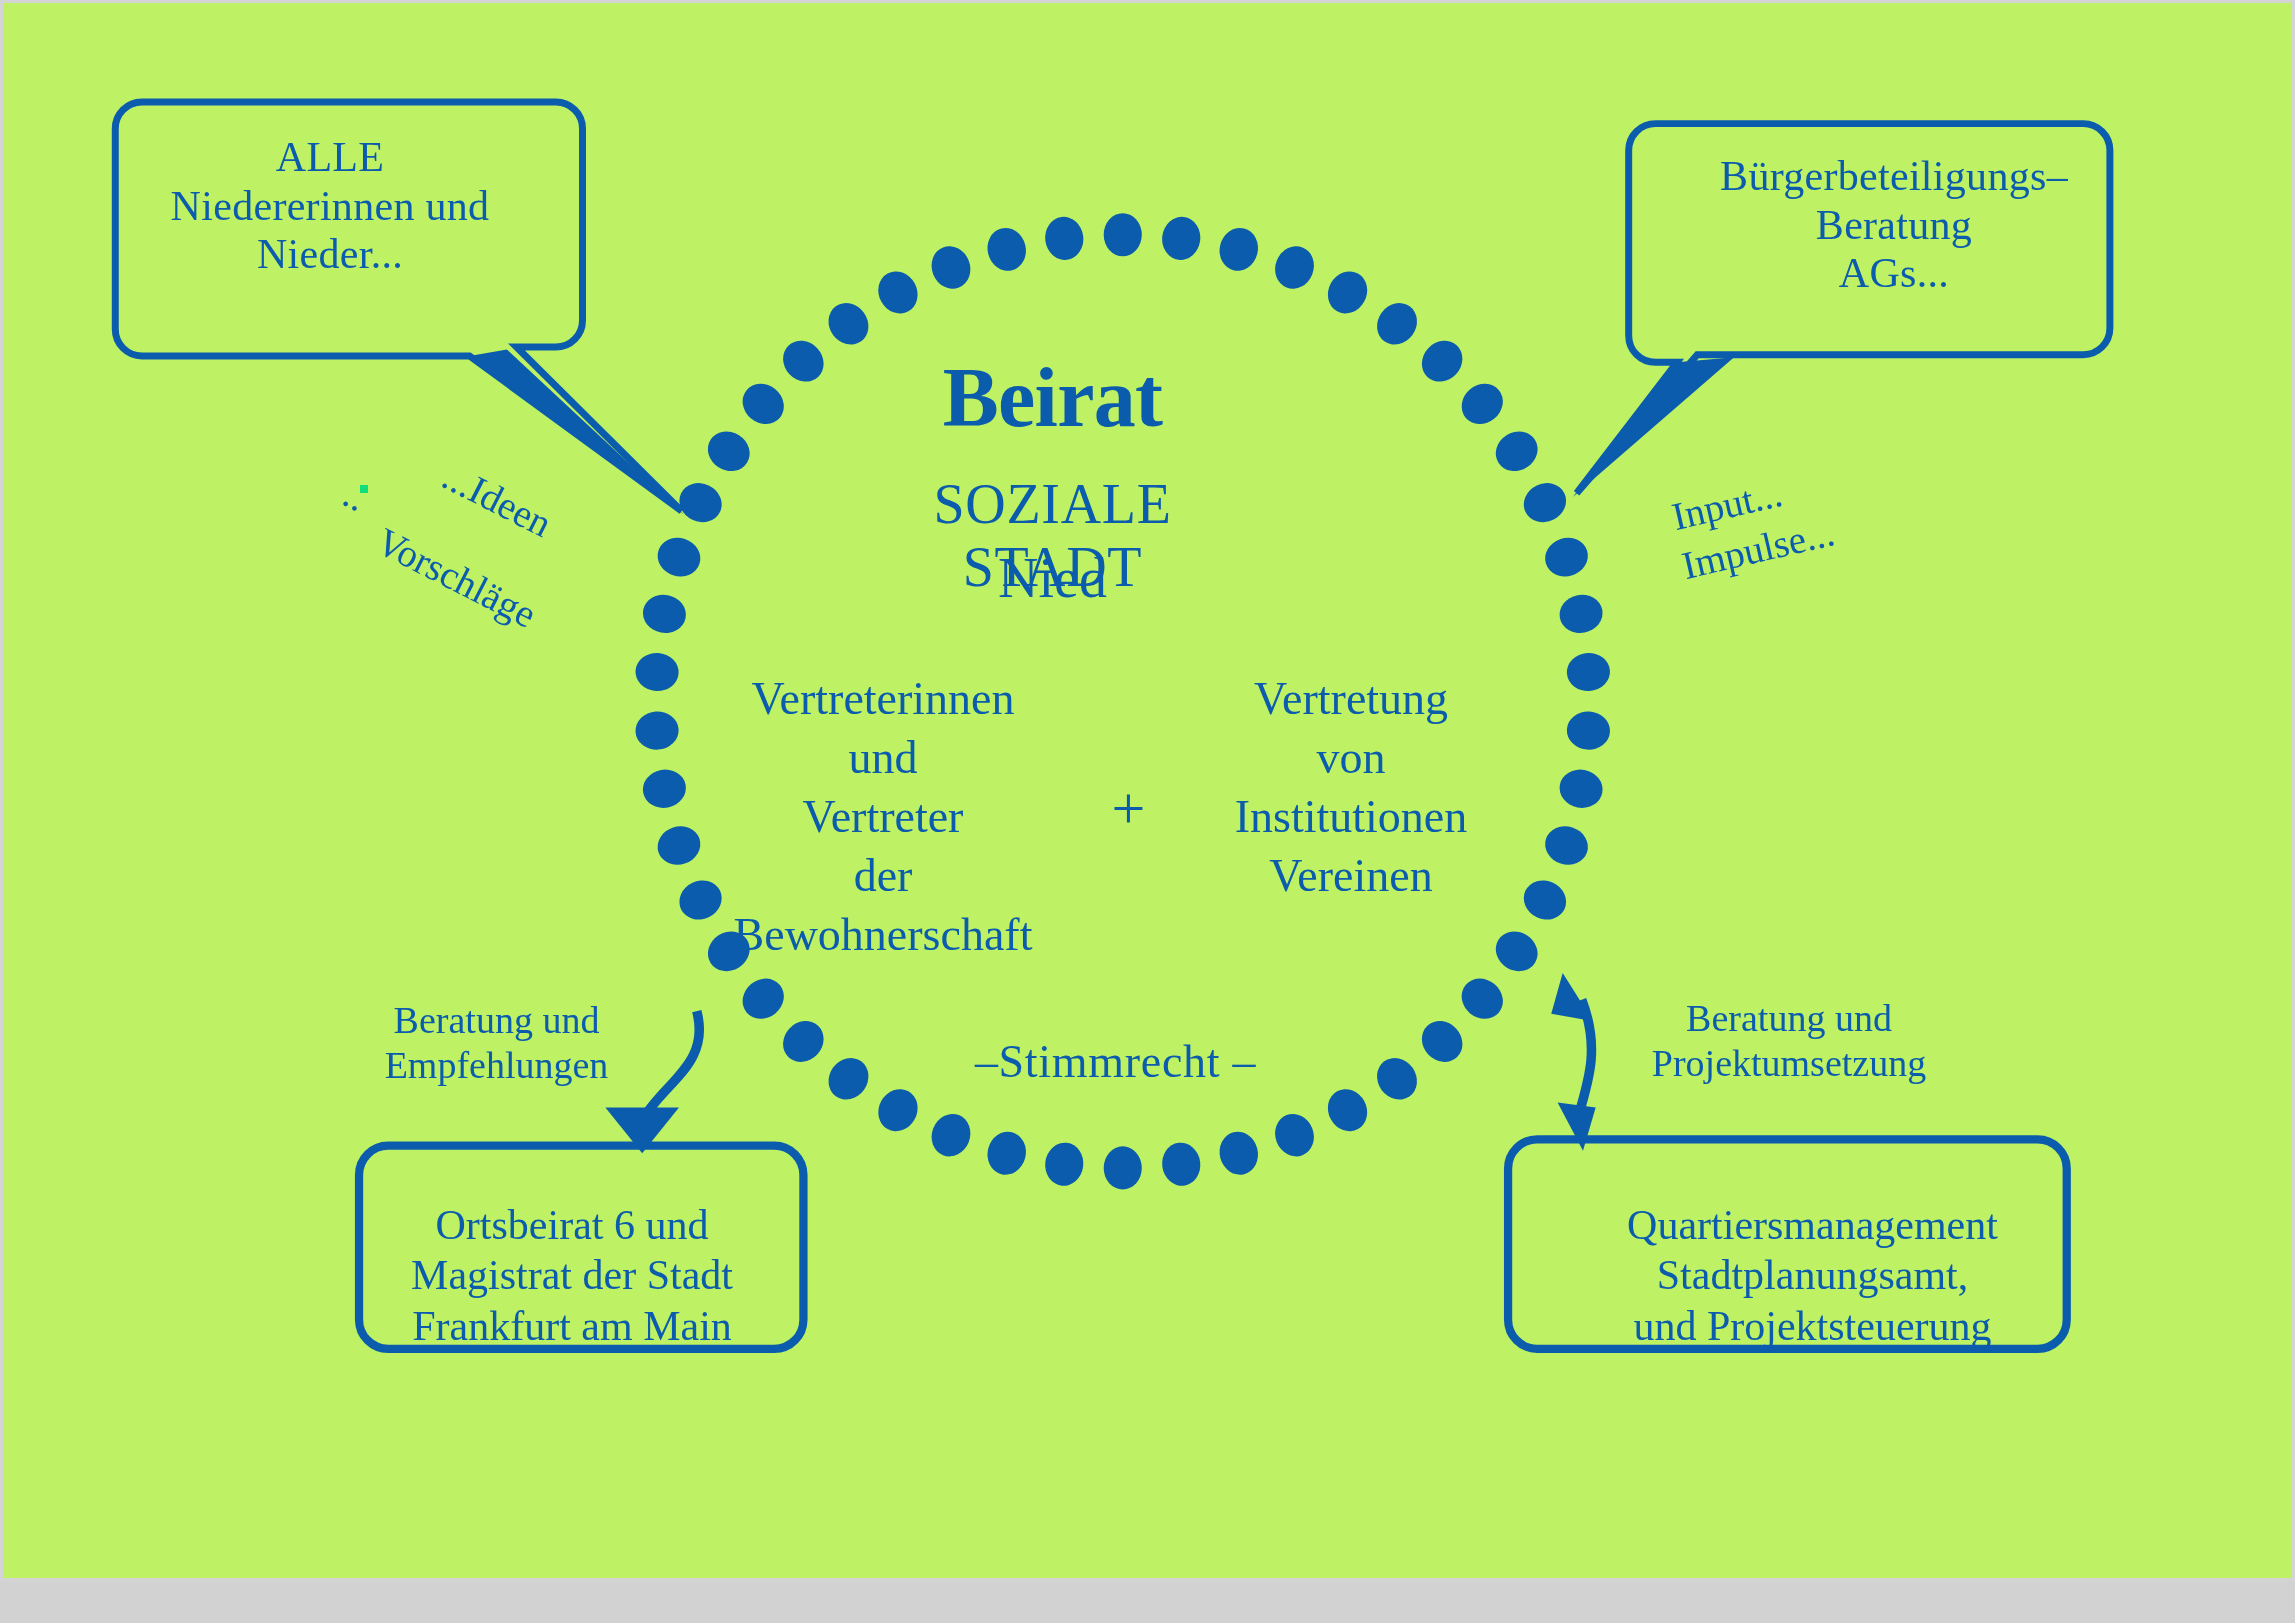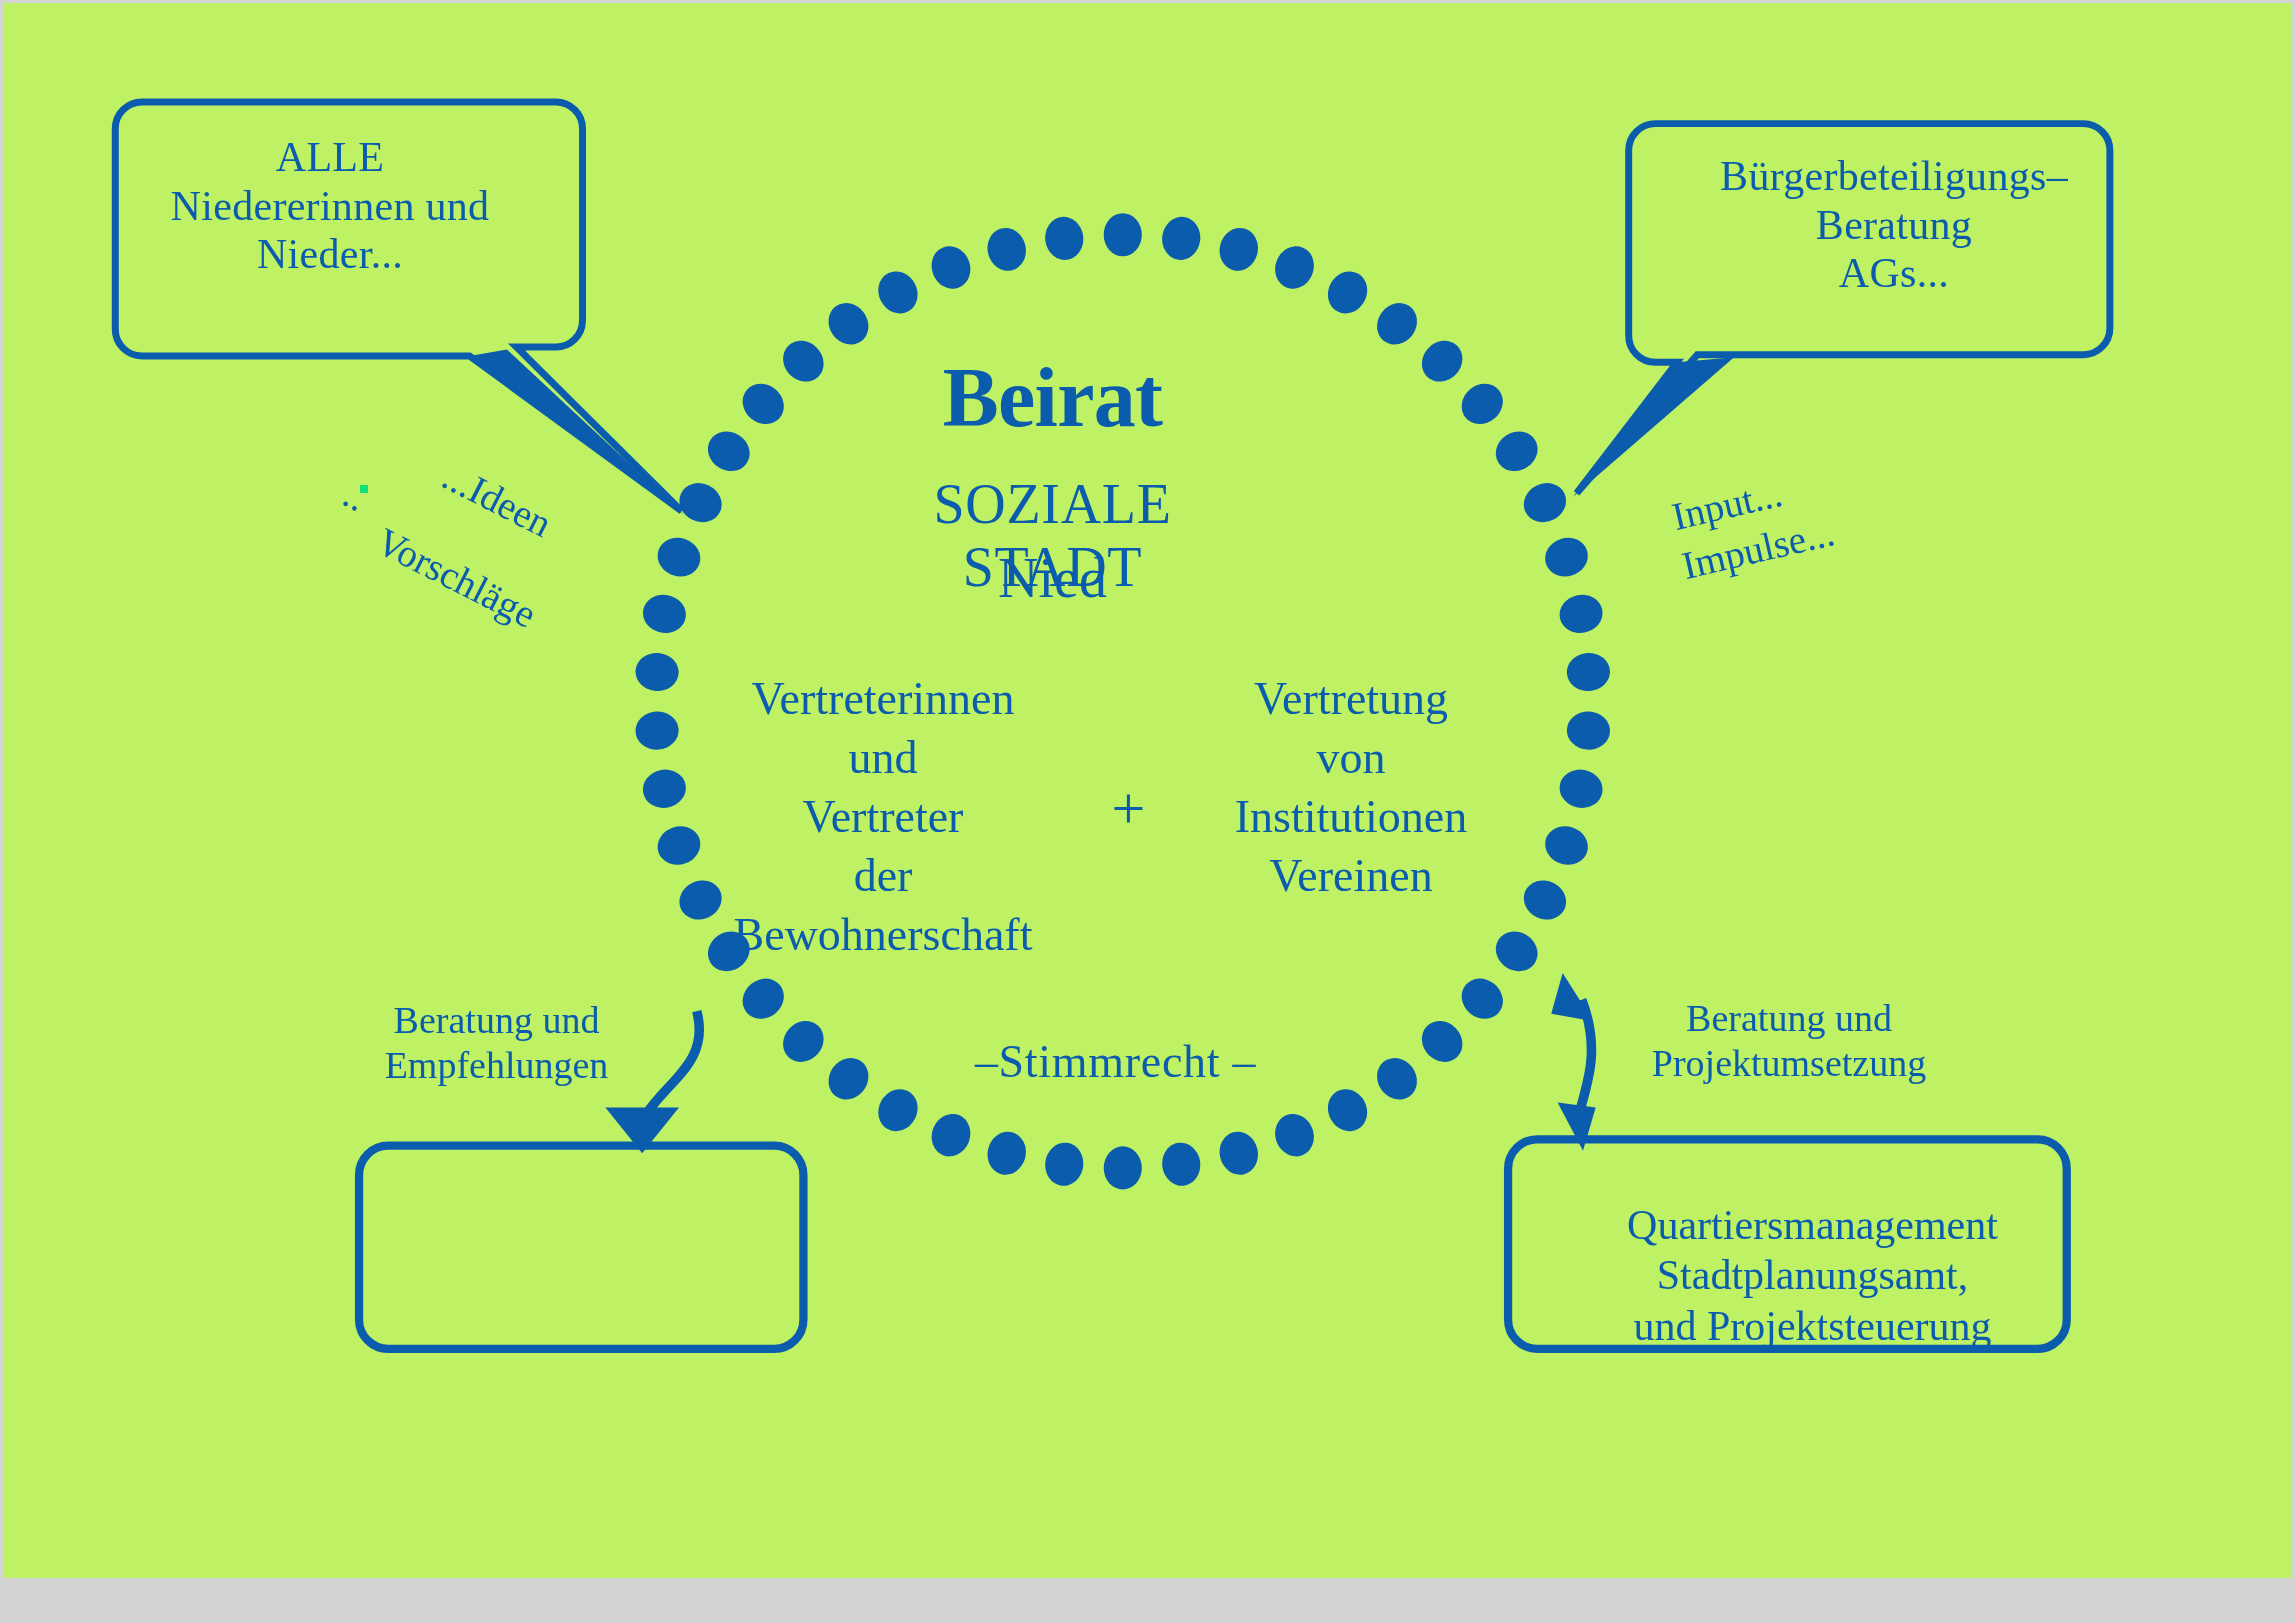--- a/index.html
+++ b/index.html
@@ -189,20 +189,25 @@
 
   <div class="anno-plain" id="anno-beratung-l">
     <div>Beratung und</div>
     <div>Empfehlungen</div>
   </div>
   <div class="anno-plain" id="anno-beratung-r">
     <div>Beratung und</div>
     <div>Projektumsetzung</div>
   </div>
 
+  <div class="txt box-text" id="box-bl-text">
+    <div>Ortsbeirat 6 und</div>
+    <div>Magistrat der Stadt</div>
+    <div>Frankfurt am Main</div>
+  </div>
 
   <div class="txt box-text" id="box-br-text">
     <div>Quartiersmanagement</div>
     <div>Stadtplanungsamt,</div>
     <div>und Projektsteuerung</div>
   </div>
 
 </div>
 
 

